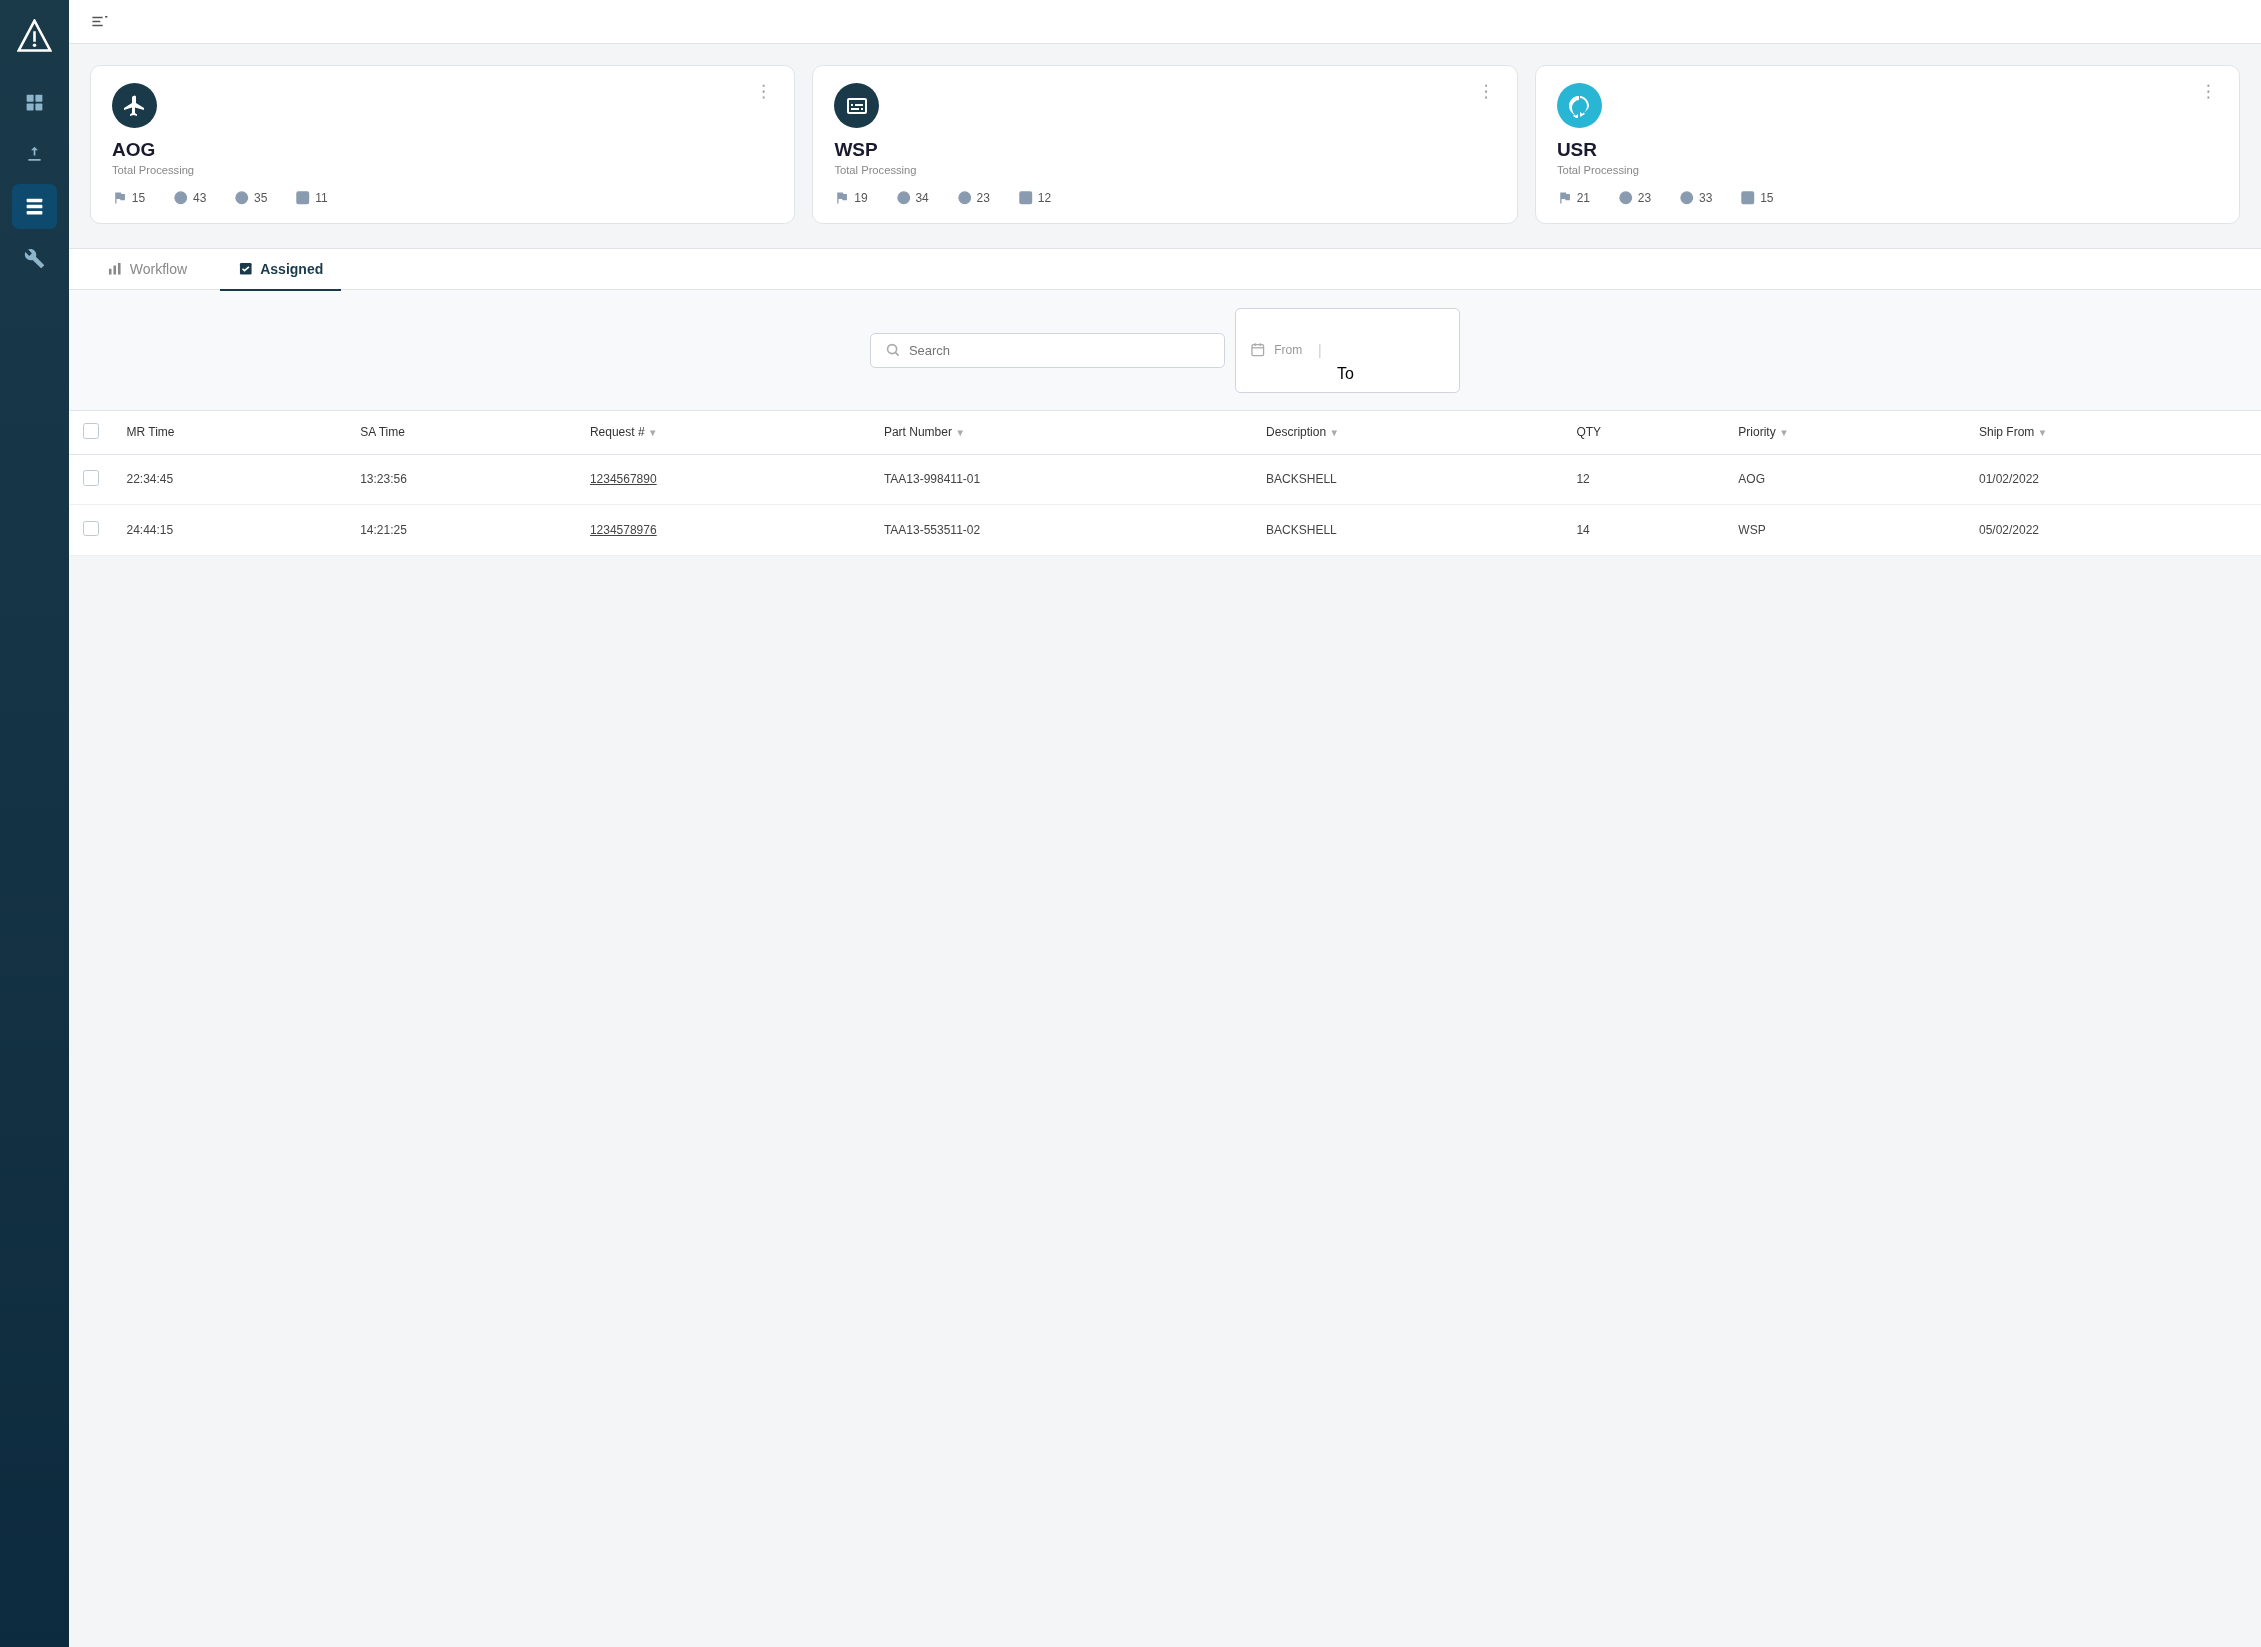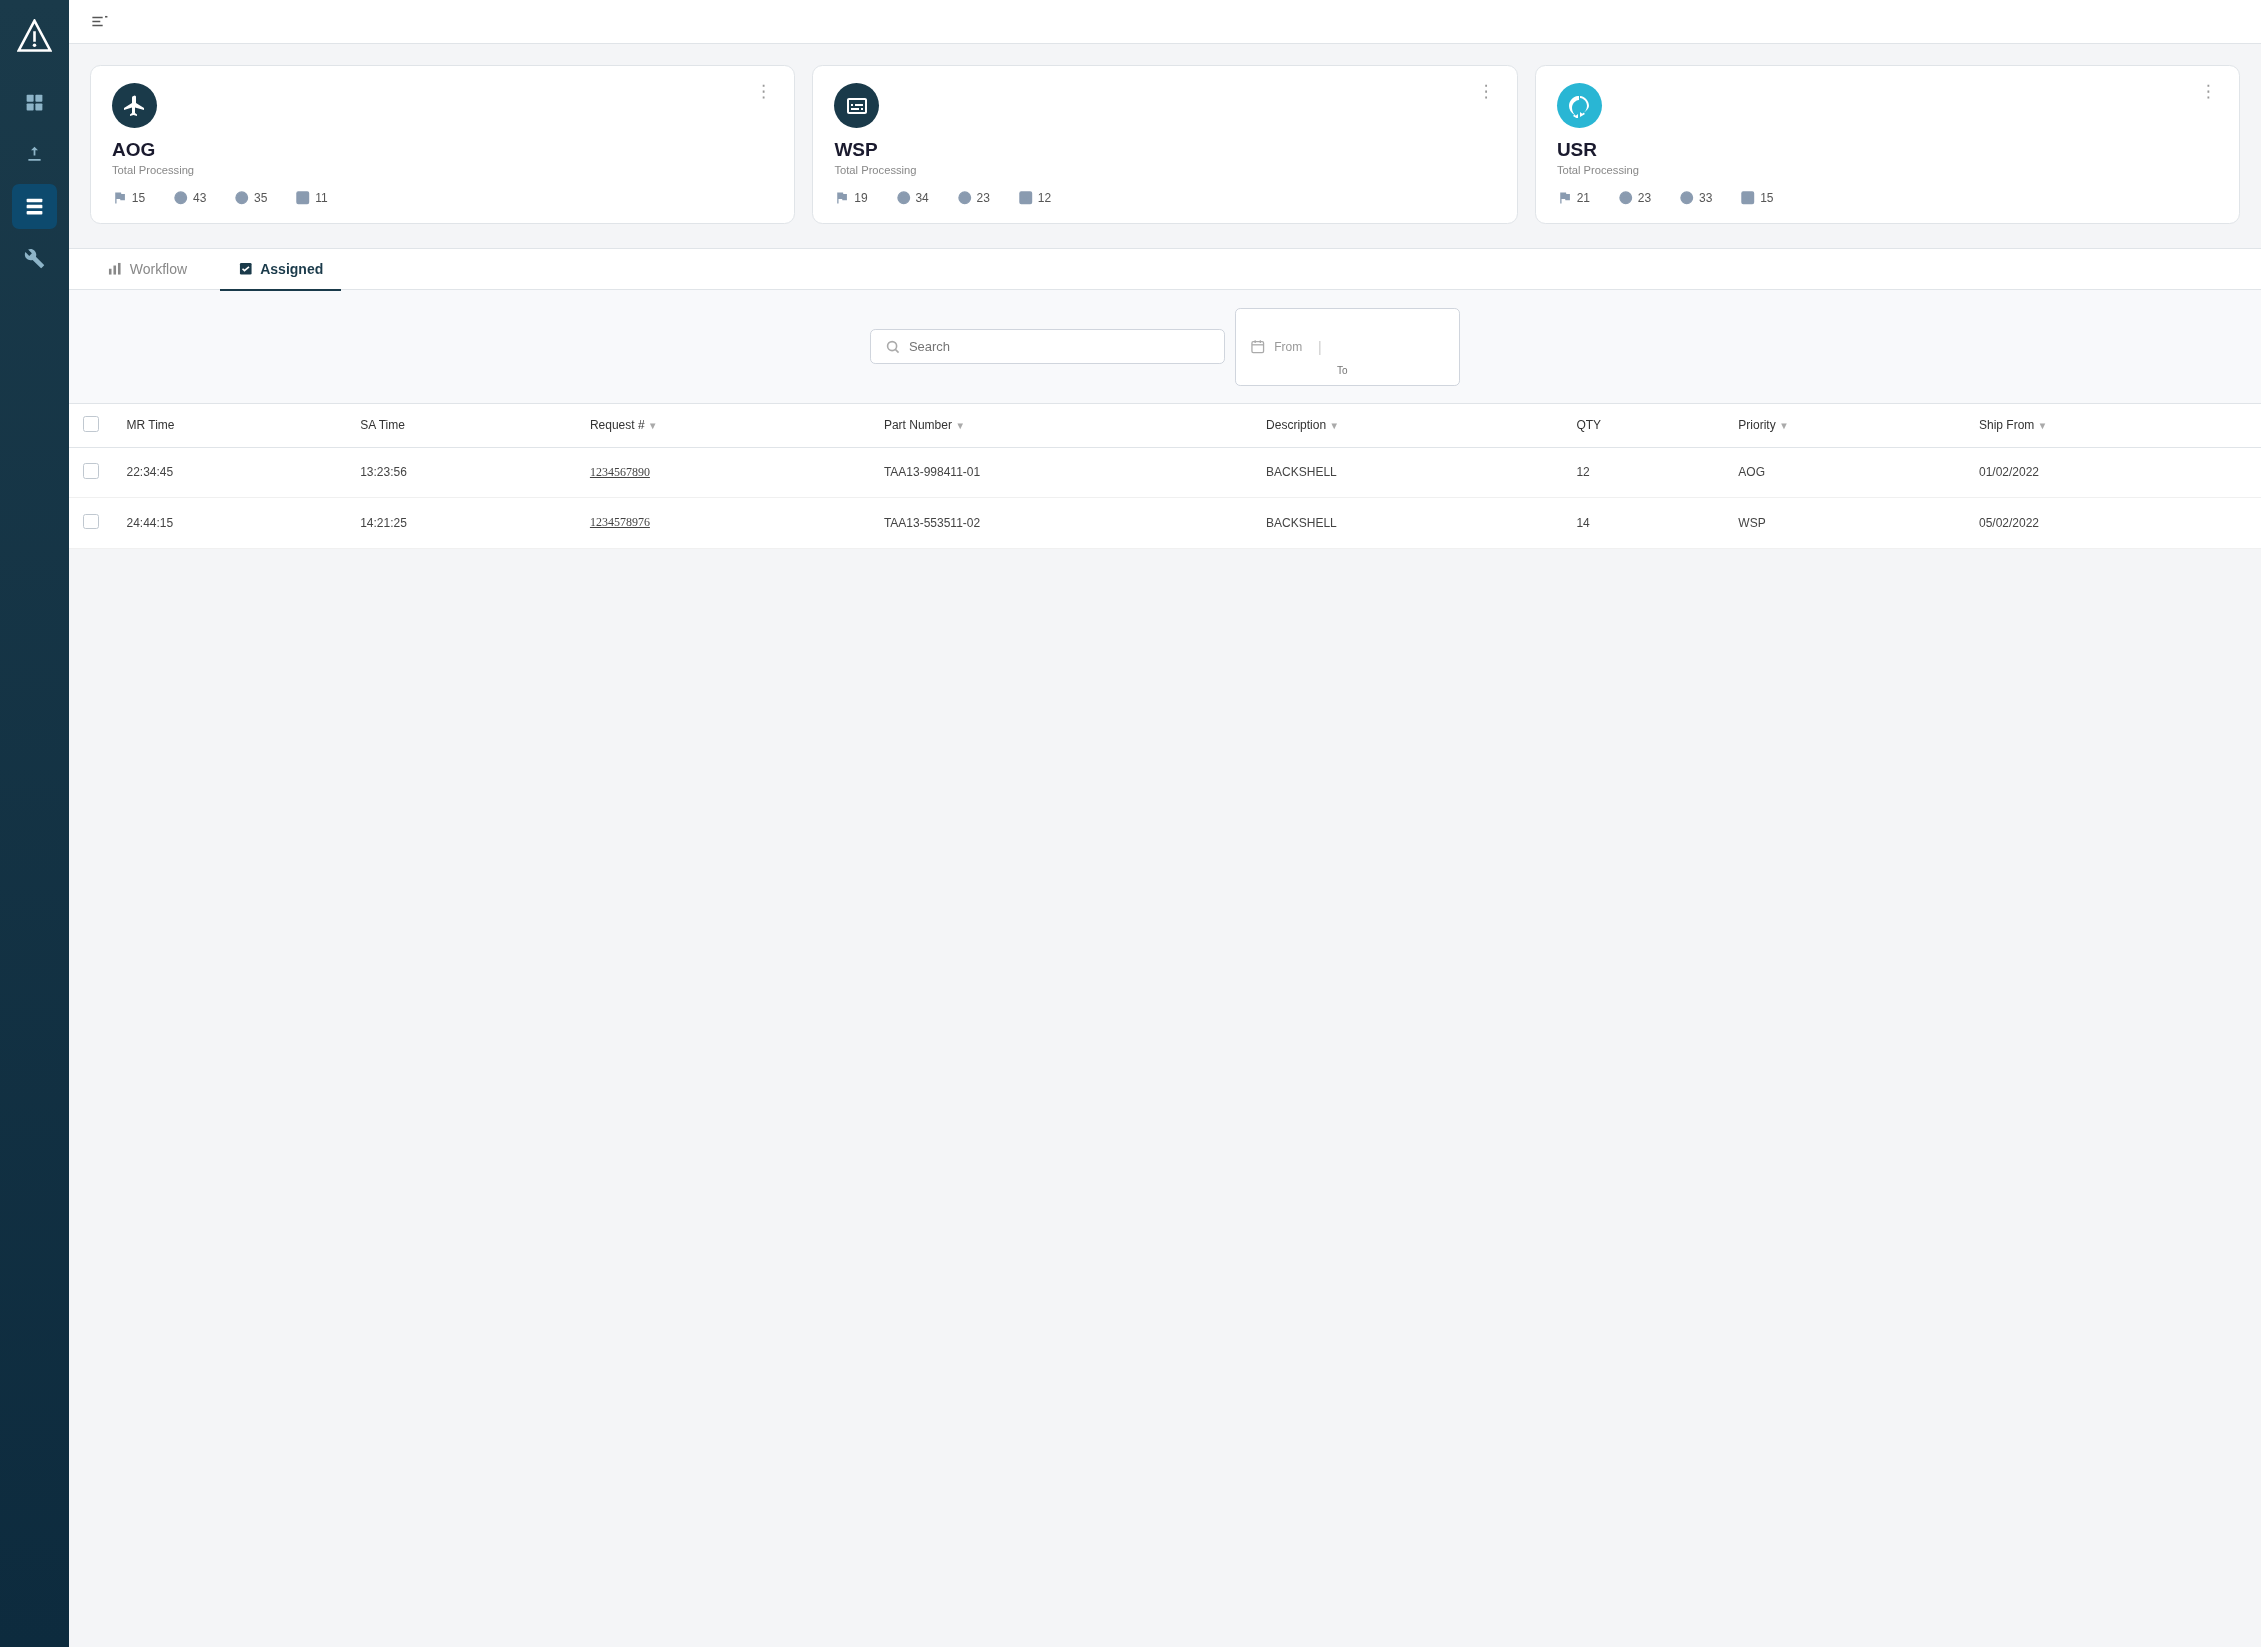--- a/index.html
+++ b/index.html
@@ -189,21 +189,21 @@
       background: white;
       border: 1.3px solid #d0d5dd;
       border-radius: 5.2px;
       padding: 8.6px 14px;
       gap: 8.6px;
       min-width: 225px;
     }
     .date-box svg { width: 15.5px; height: 15.5px; fill: #aaa; flex-shrink: 0; }
     .date-box .from-label { font-size: 12px; color: #999; }
     .date-box .divider { color: #ccc; margin: 0 7px; }
-    .date-box .to-label { font-size: 10px; color: #737373; margin-top: 48px; }
+    .date-box .to-label { font-size: 16px; color: #000000; margin-top: 48px; }
 
     
     .data-table {
       width: 100%;
       border-collapse: collapse;
     }
     .data-table thead tr {
       border-bottom: 1.7px solid #e0e4e8;
     }
     .data-table th {
@@ -233,21 +233,21 @@
       width: 15.5px;
       height: 15.5px;
       border: 1.7px solid #c0c8d0;
       border-radius: 2.6px;
       display: inline-flex;
       align-items: center;
       justify-content: center;
       cursor: pointer;
       background: white;
     }
-    .link-cell { color: #2196a8; text-decoration: underline; cursor: pointer; font-family: Liberation Serif, serif; }
+    .link-cell { color: #2196a8; text-decoration: underline; cursor: pointer; }
 
     
     .content-wrapper {
       flex: 1;
       overflow-y: auto;
     }
   </style>
 </head>
 <body>
 

